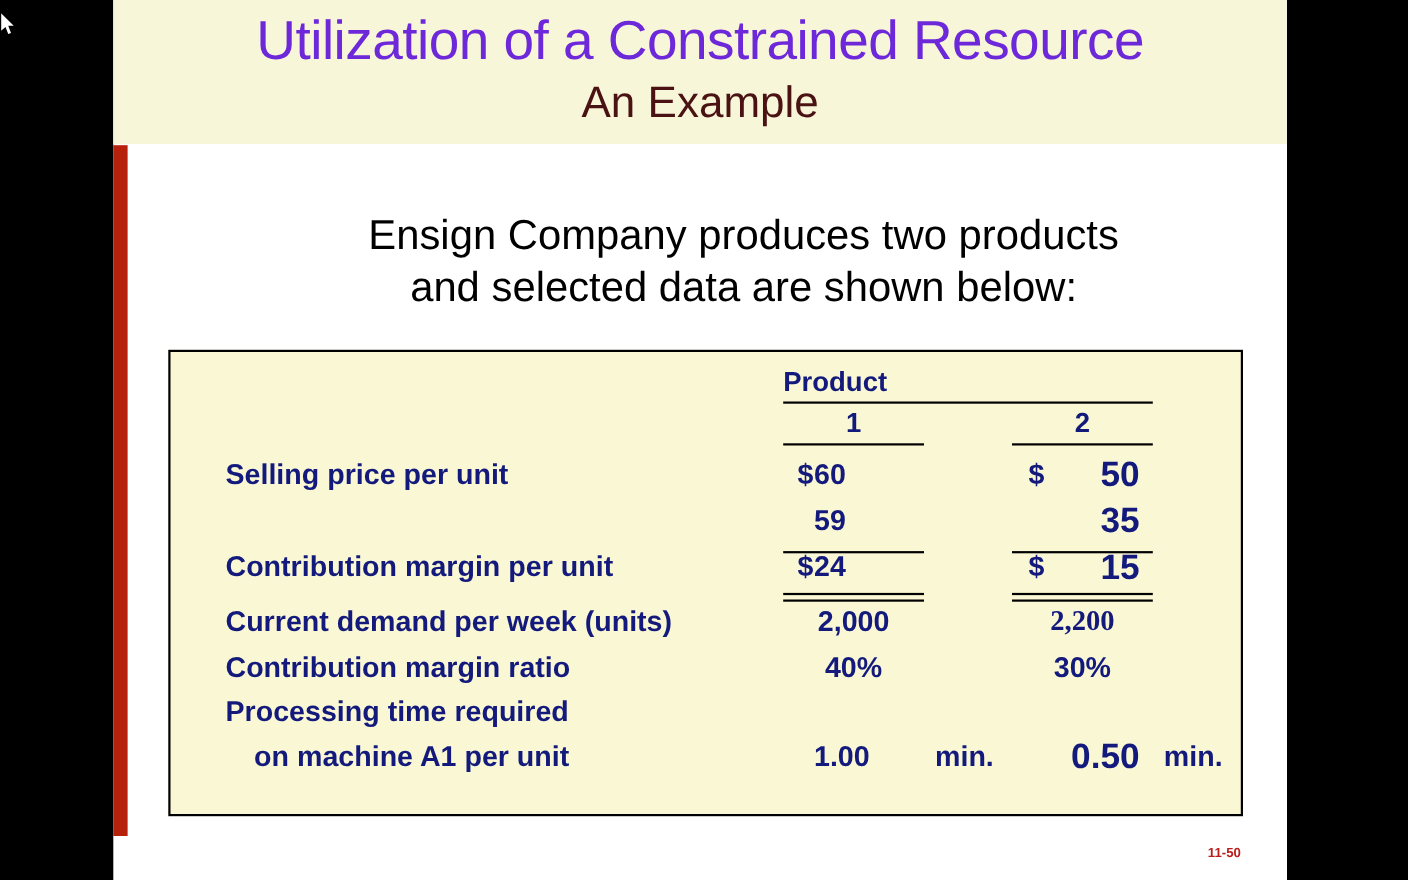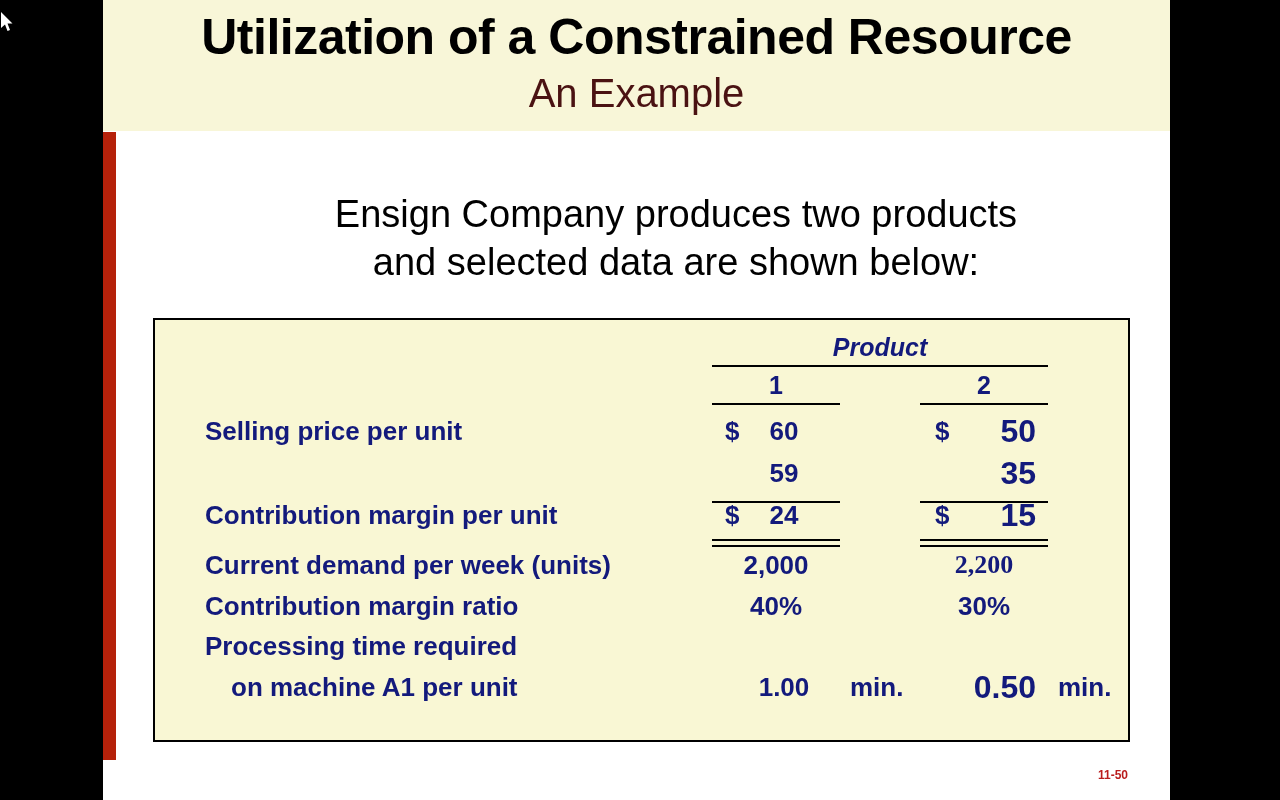--- a/index.html
+++ b/index.html
@@ -49,22 +49,22 @@
     width: 1067px;
     height: 131px;
     background: #f8f6d8;
     box-sizing: border-box;
     padding-top: 6px;
     text-align: center;
   }
   .title-line1 {
     font-size: 50px;
     line-height: 62px;
-    color: #000000;
-    font-weight: bold;
+    color: #6d28d9;
+    font-weight: normal;
     letter-spacing: -0.5px;
     white-space: nowrap;
   }
   .title-line2 {
     font-size: 40px;
     line-height: 50px;
     color: #4a1212;
     font-weight: normal;
     white-space: nowrap;
   }
@@ -115,24 +115,23 @@
     color: #131a7c;
     font-weight: bold;
   }
 
   
   .hdr-product {
     position: absolute;
     left: 557px;
     top: 12px;
     width: 336px;
-    text-align: center;
+    text-align: left;
     font-size: 25px;
     line-height: 30px;
-    font-style: italic;
   }
   .rule-product {
     position: absolute;
     left: 557px;
     top: 45px;
     width: 336px;
     height: 0;
     border-top: 2px solid #000000;
   }
   .hdr-col1 {
@@ -181,21 +180,21 @@
   .lbl-indent {
     position: absolute;
     left: 76px;
     font-size: 26px;
     line-height: 30px;
     white-space: nowrap;
   }
 
   
   .cur1 { position: absolute; left: 570px; font-size: 26px; line-height: 30px; }
-  .num1 { position: absolute; left: 585px; width: 88px; text-align: center;
+  .num1 { position: absolute; left: 585px; width: 88px; text-align: left;
            font-size: 26px; line-height: 30px; }
   .cur2 { position: absolute; left: 780px; font-size: 26px; line-height: 30px; }
   .num2 { position: absolute; left: 793px; width: 88px; text-align: right;
            font-size: 32px; line-height: 30px; }
 
   .plain1 { position: absolute; left: 557px; width: 128px; text-align: center;
             font-size: 26px; line-height: 30px; }
   .plain2 { position: absolute; left: 765px; width: 128px; text-align: center;
             font-size: 26px; line-height: 30px; }
 

